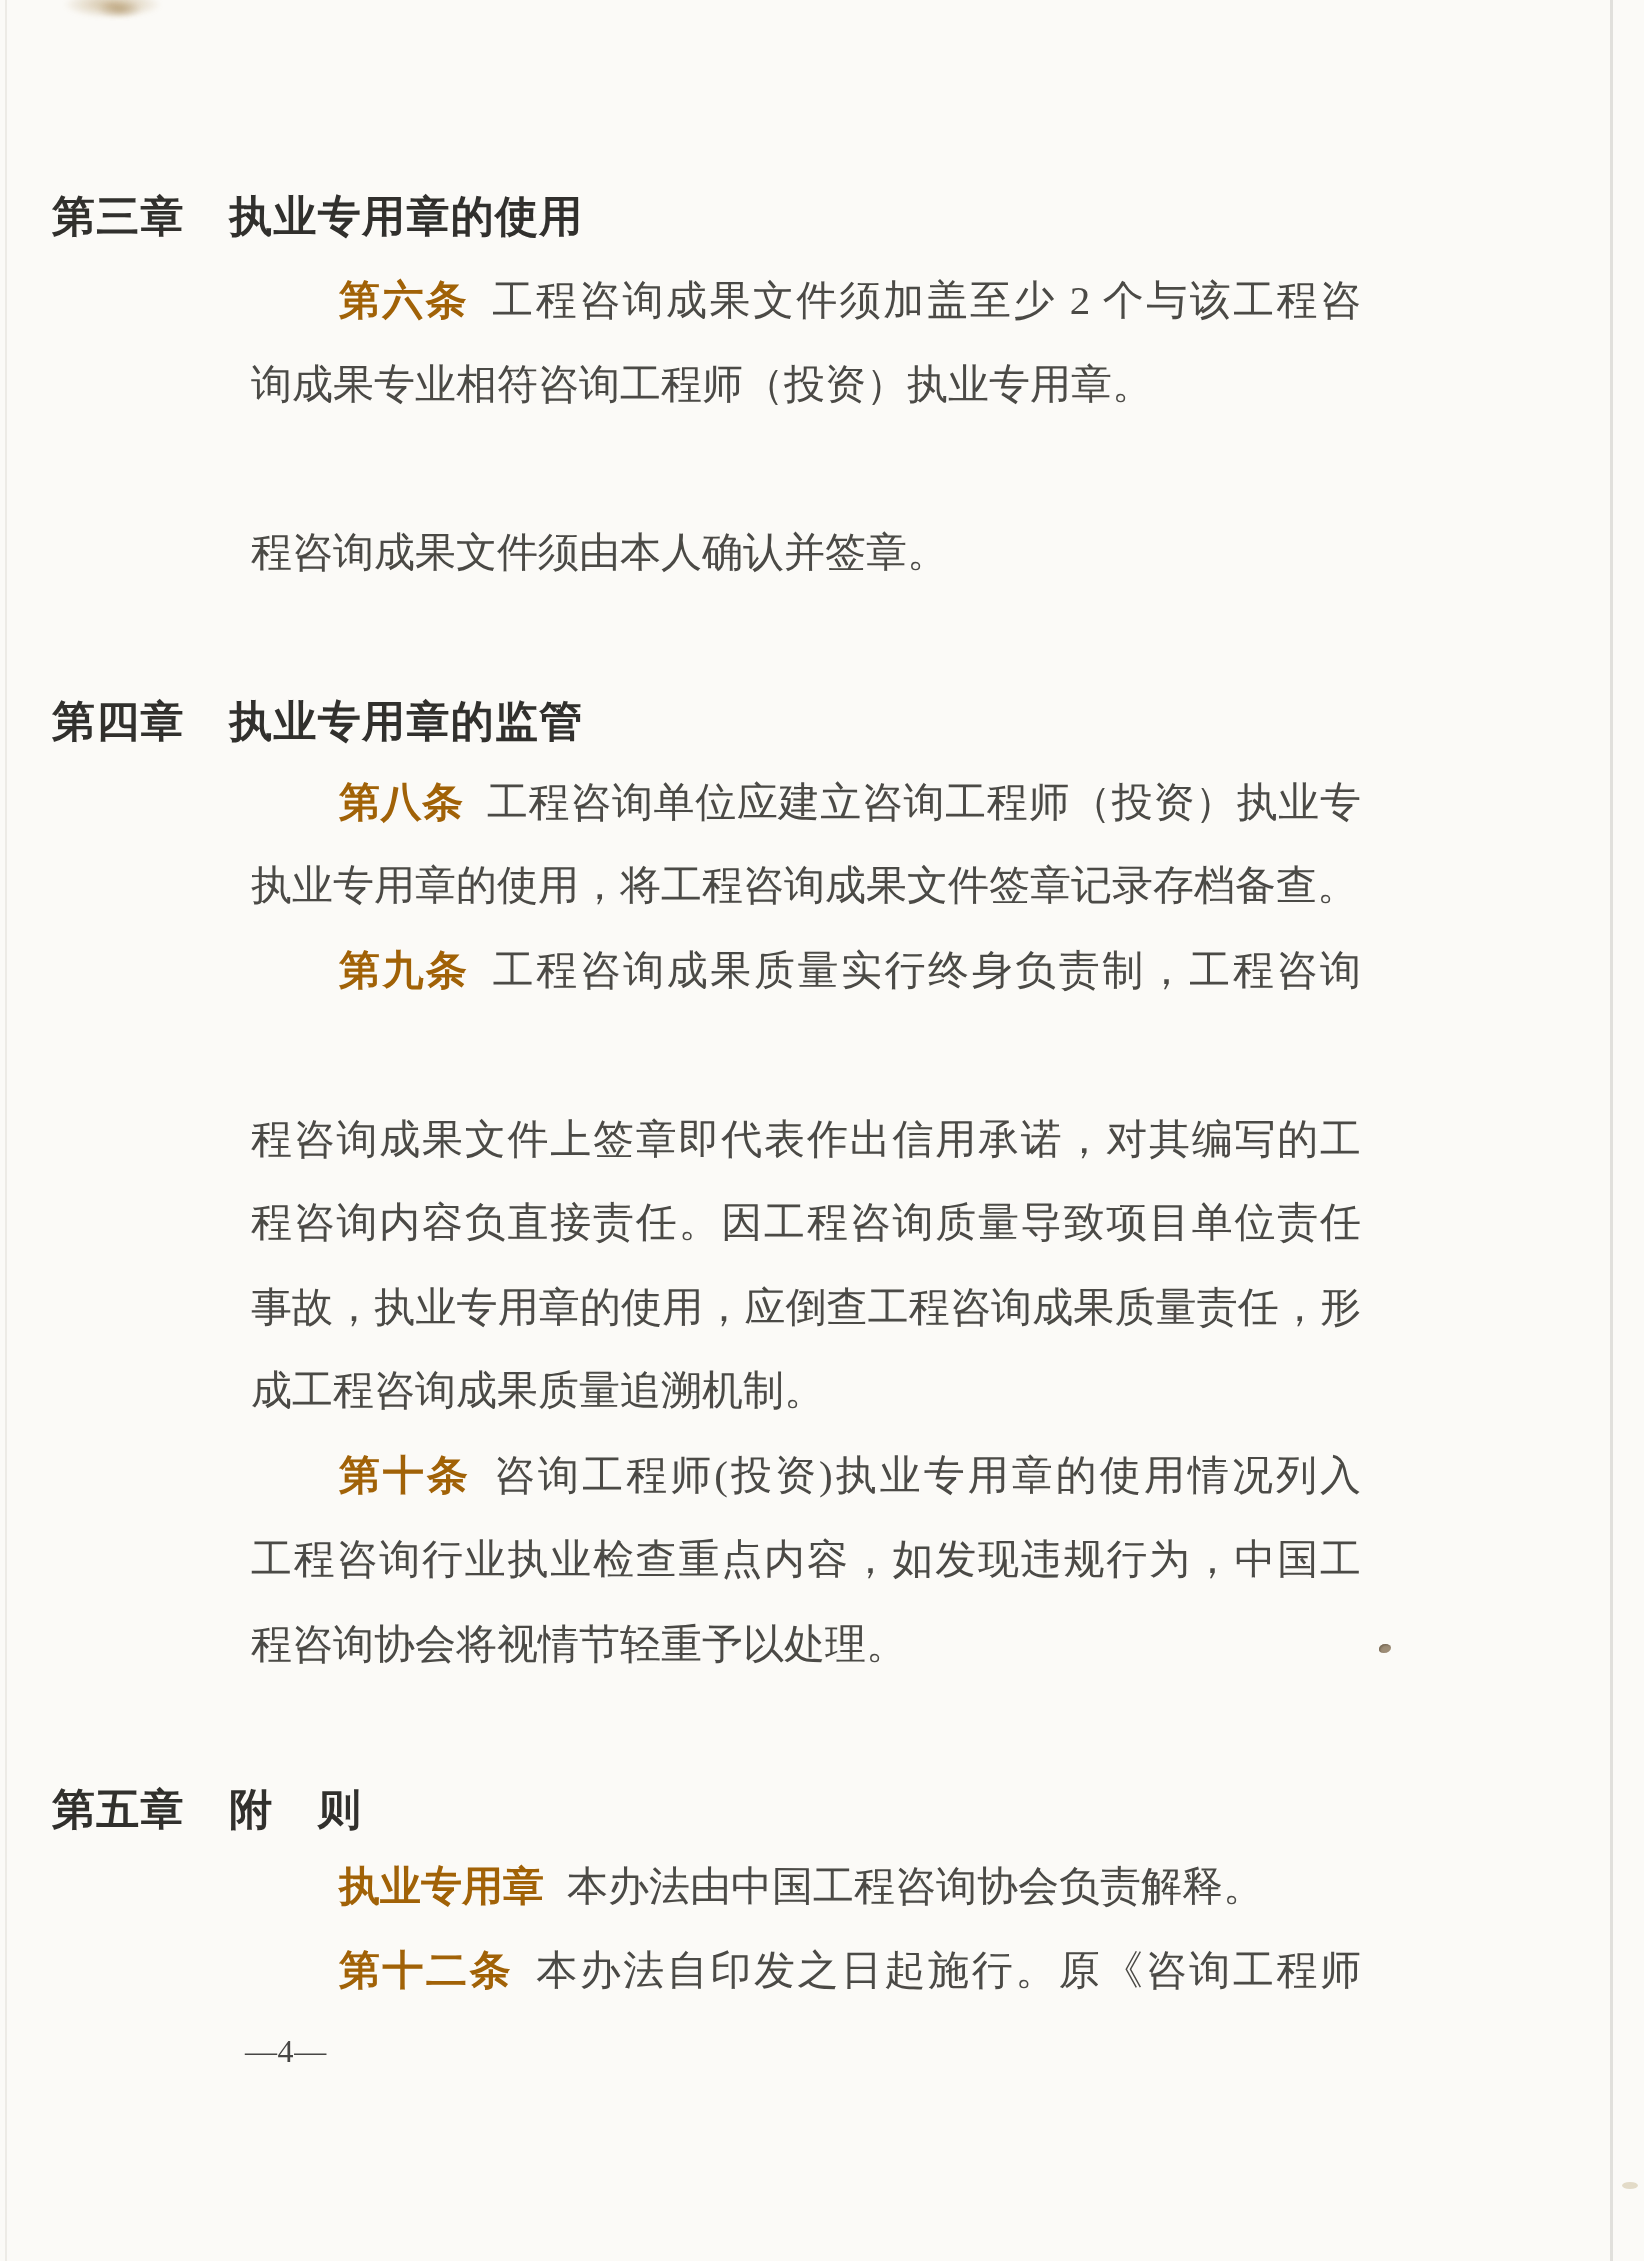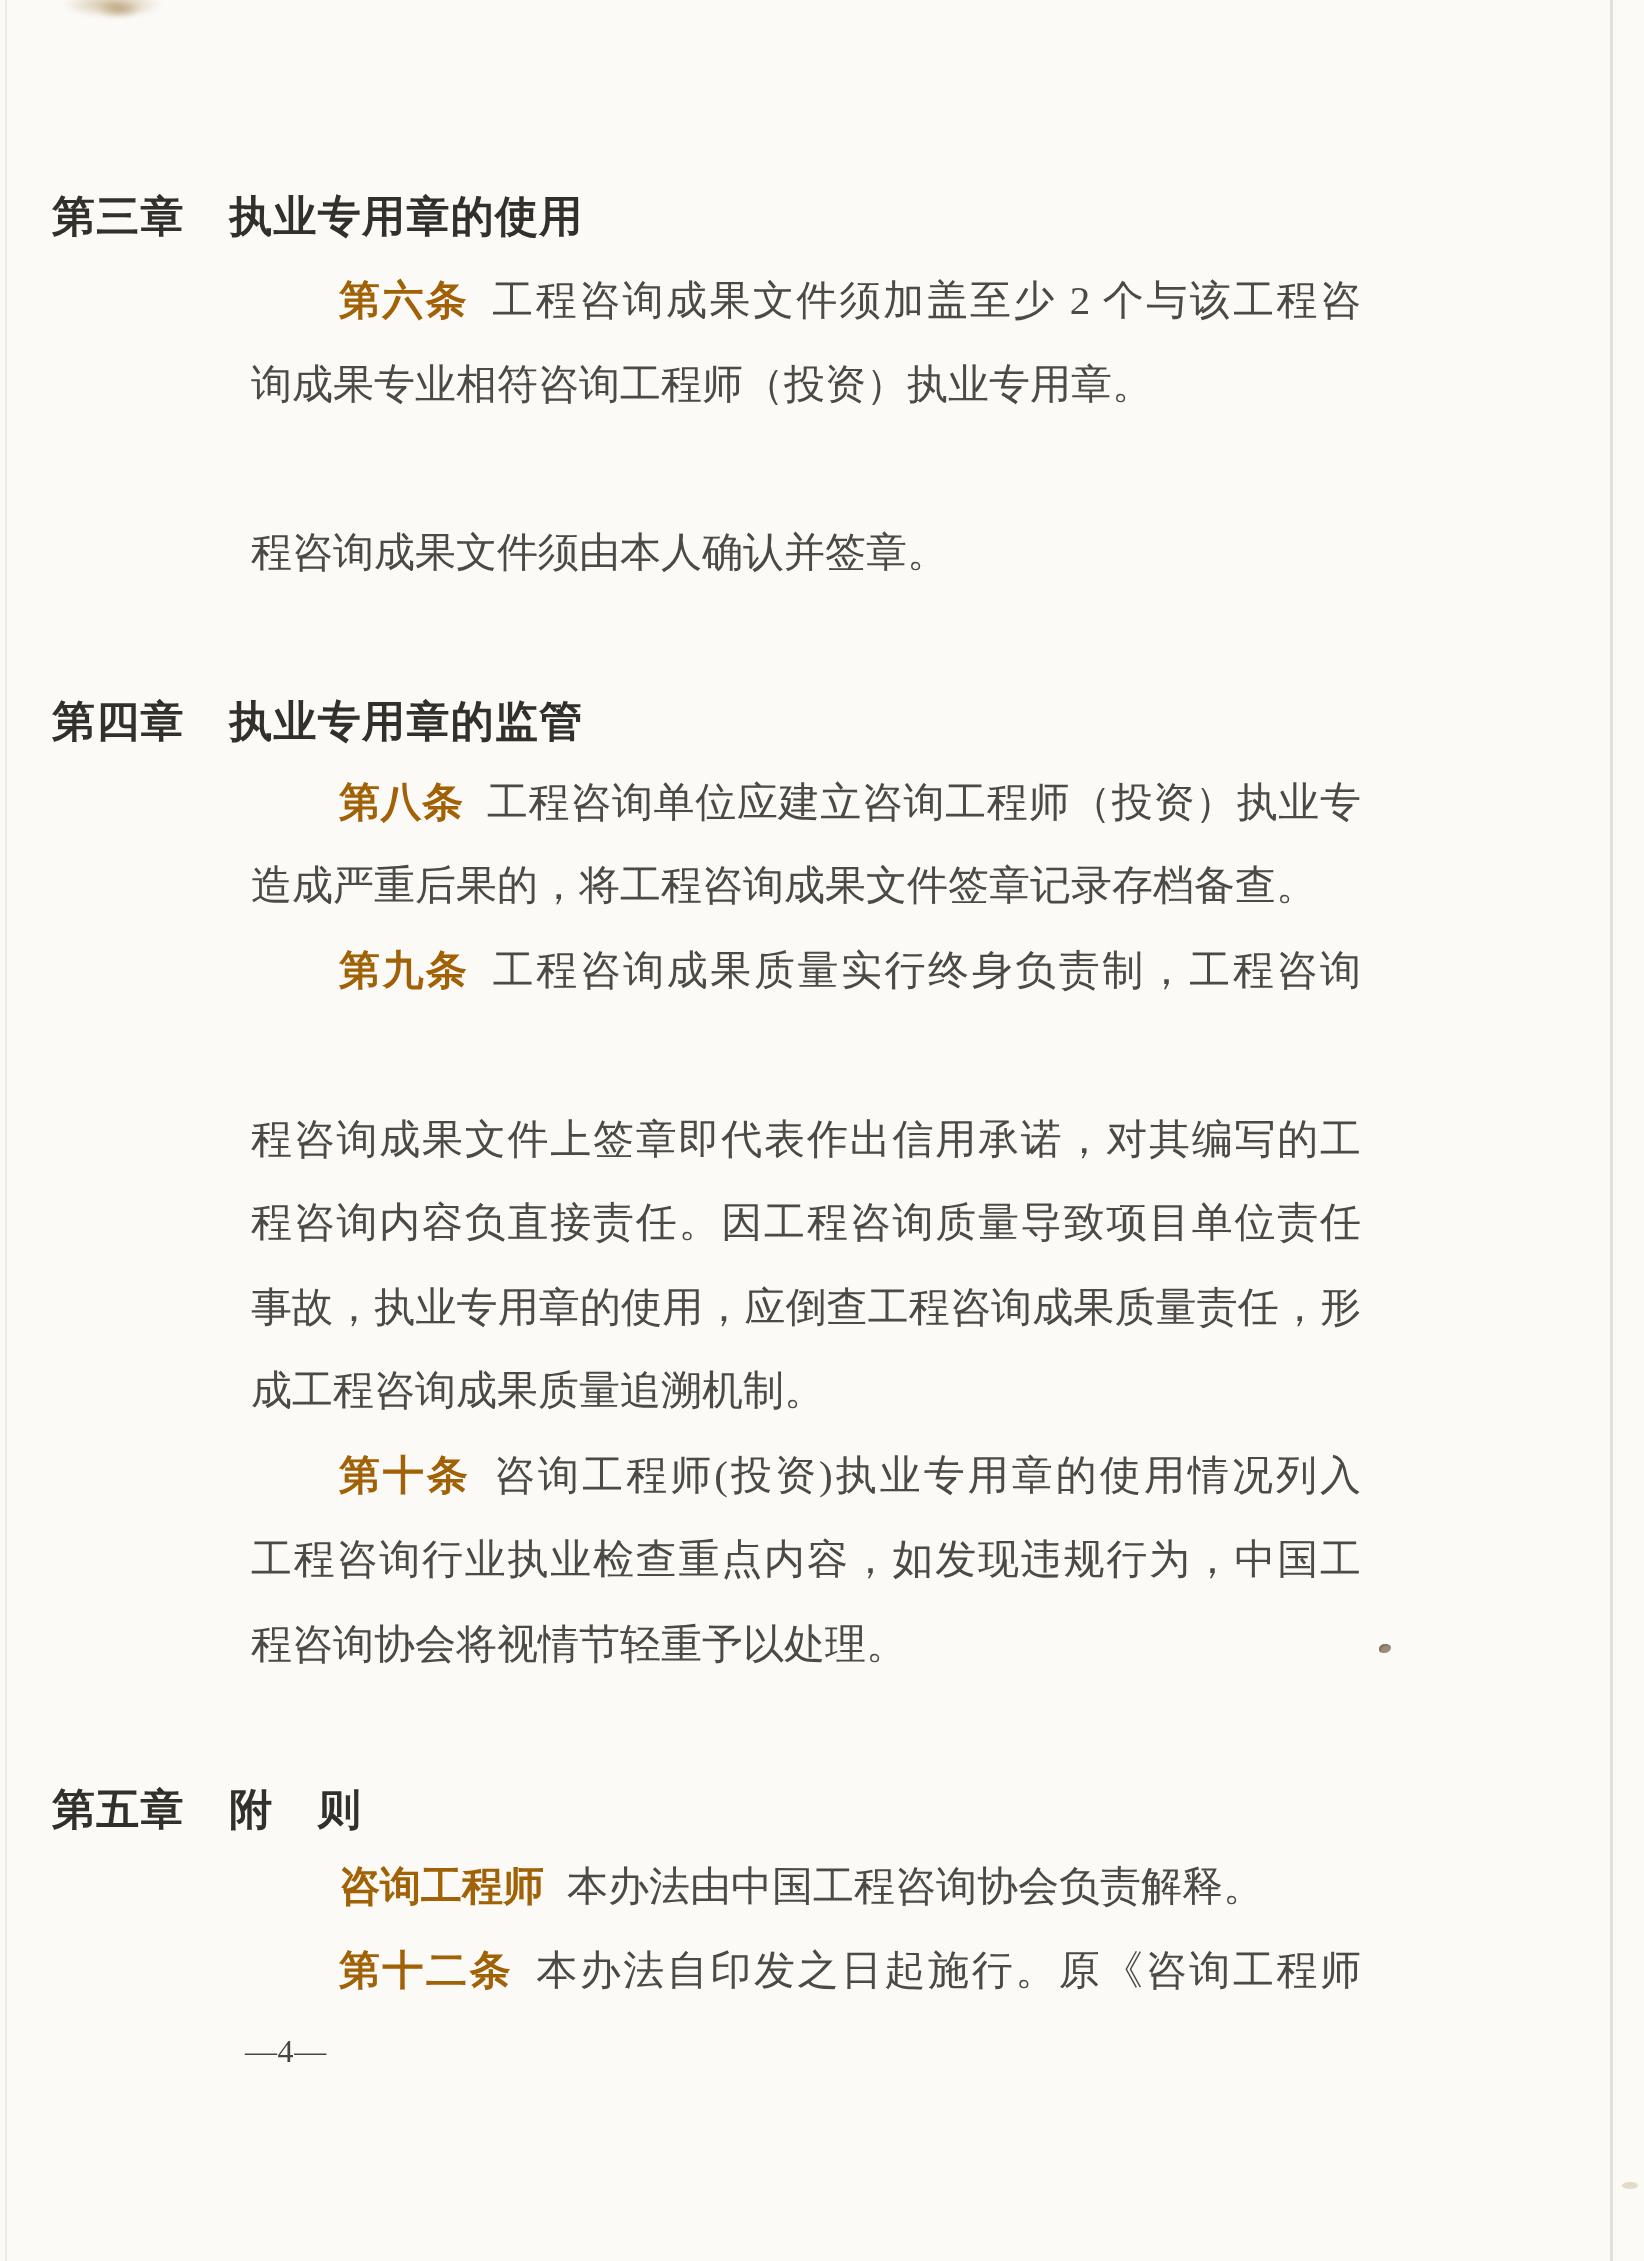--- a/index.html
+++ b/index.html
@@ -66,34 +66,34 @@
   <h2 class="heading" style="top:166px">第三章　执业专用章的使用</h2>
 
   <div class="line indent justify" style="top:258px"><span class="label">第六条</span><span>工程咨询成果文件须加盖至少 2 个与该工程咨</span></div>
   <div class="line" style="top:342px">询成果专业相符咨询工程师（投资）执业专用章。</div>
 
   <div class="line" style="top:510px">程咨询成果文件须由本人确认并签章。</div>
 
   <h2 class="heading" style="top:671px">第四章　执业专用章的监管</h2>
 
   <div class="line indent justify" style="top:760px"><span class="label">第八条</span><span>工程咨询单位应建立咨询工程师（投资）执业专</span></div>
-  <div class="line" style="top:843px">造成严重后果的，将工程咨询成果文件签章记录存档备查。</div>
+  <div class="line" style="top:843px">执业专用章的使用，将工程咨询成果文件签章记录存档备查。</div>
 
   <div class="line indent justify" style="top:928px"><span class="label">第九条</span><span>工程咨询成果质量实行终身负责制，工程咨询</span></div>
   <div class="line justify" style="top:1097px">程咨询成果文件上签章即代表作出信用承诺，对其编写的工</div>
   <div class="line justify" style="top:1180px">程咨询内容负直接责任。因工程咨询质量导致项目单位责任</div>
   <div class="line justify" style="top:1265px">事故，执业专用章的使用，应倒查工程咨询成果质量责任，形</div>
   <div class="line" style="top:1348px">成工程咨询成果质量追溯机制。</div>
 
   <div class="line indent justify" style="top:1433px"><span class="label">第十条</span><span>咨询工程师(投资)执业专用章的使用情况列入</span></div>
   <div class="line justify" style="top:1517px">工程咨询行业执业检查重点内容，如发现违规行为，中国工</div>
   <div class="line" style="top:1602px">程咨询协会将视情节轻重予以处理。</div>
 
   <h2 class="heading" style="top:1759px">第五章　附　则</h2>
 
-  <div class="line indent" style="top:1844px"><span class="label">咨询工程师</span><span>本办法由中国工程咨询协会负责解释。</span></div>
+  <div class="line indent" style="top:1844px"><span class="label">执业专用章</span><span>本办法由中国工程咨询协会负责解释。</span></div>
 
   <div class="line indent justify" style="top:1928px"><span class="label">第十二条</span><span>本办法自印发之日起施行。原《咨询工程师</span></div>
 
   <div class="page-num">—4—</div>
 
 </div>
 
 
 </body></html>

